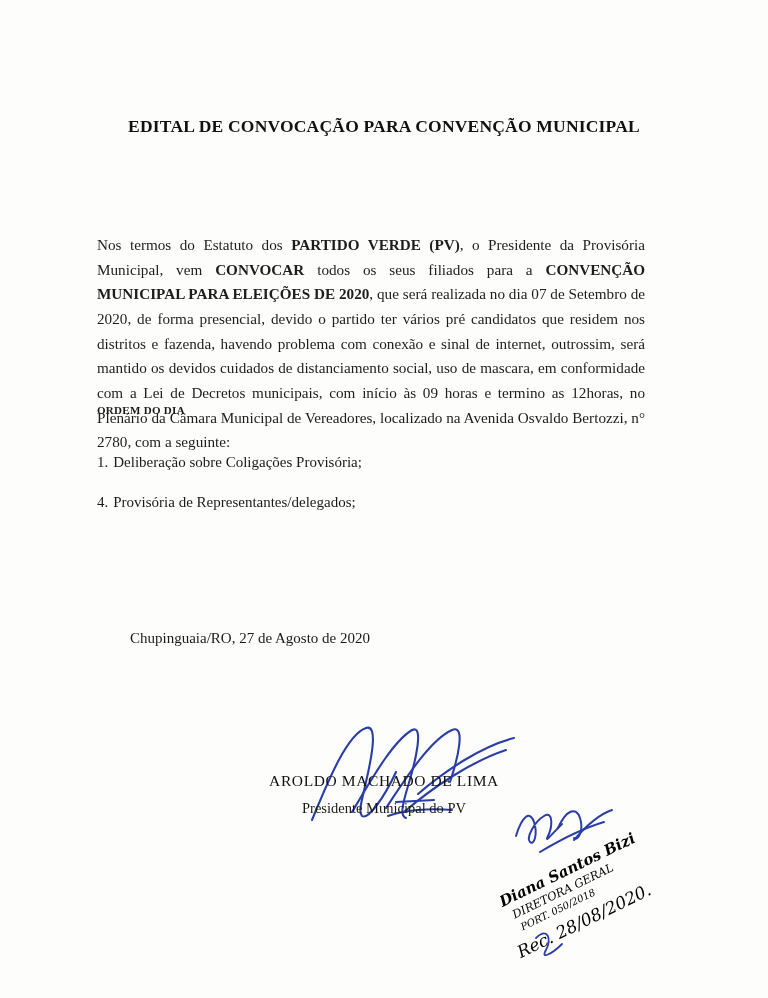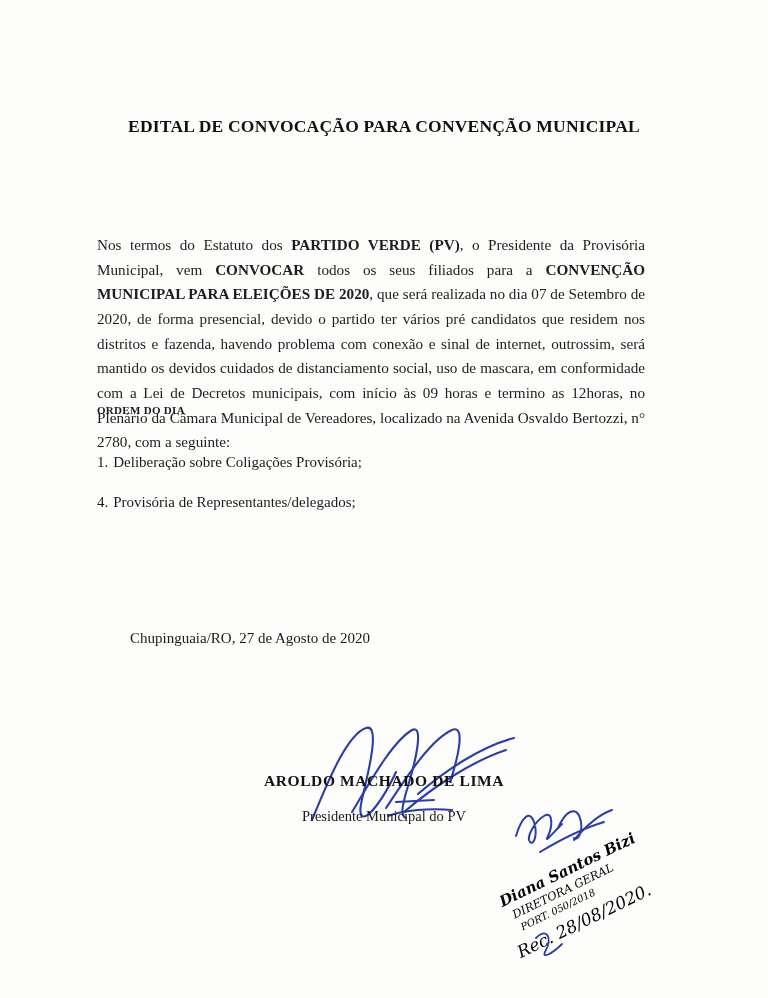--- a/index.html
+++ b/index.html
@@ -109,26 +109,26 @@
   
   .signature-block {
     position: absolute;
     top: 772px;
     left: 0;
     right: 0;
     text-align: center;
   }
   .sig-name {
     font-size: 15.5px;
-    font-weight: bold;
+    font-weight: normal;
     letter-spacing: 0.6px;
     color: #111;
   }
   .sig-role {
-    margin-top: 18px;
+    margin-top: 10px;
     font-size: 14.5px;
     color: #1a1a1a;
   }
 
   
   .ink {
     position: absolute;
     pointer-events: none;
   }
   .ink-sign-main { top: 716px; left: 300px; }

